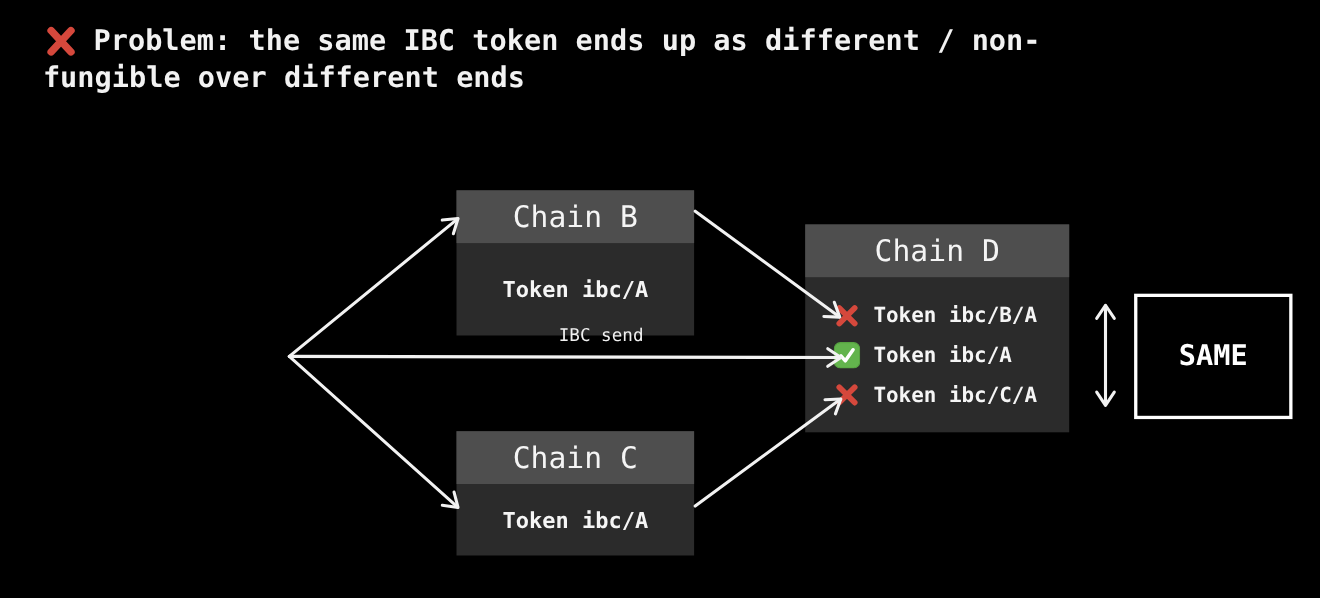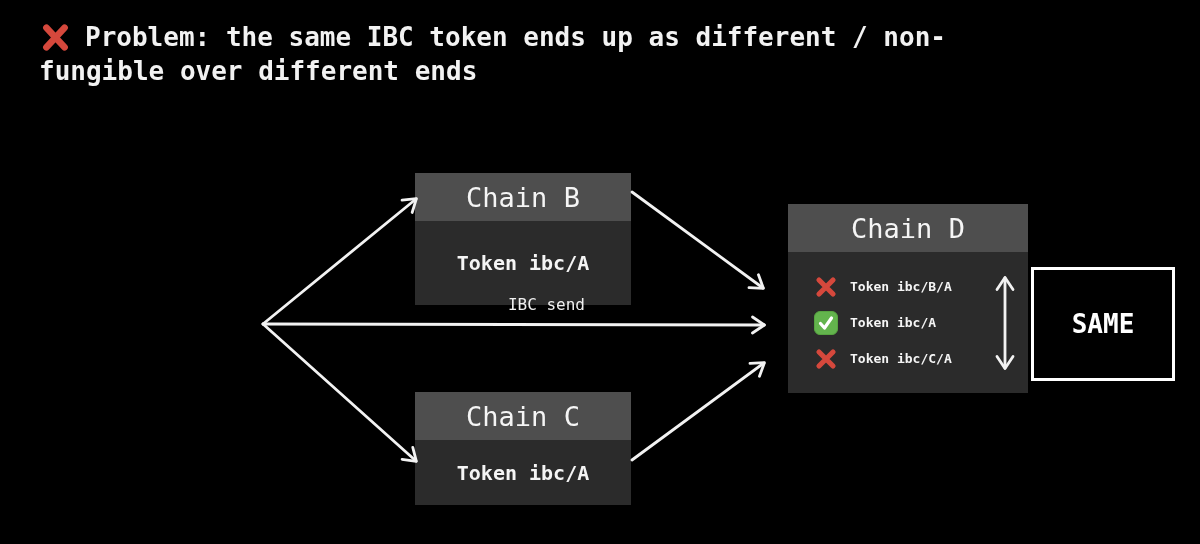--- a/index.html
+++ b/index.html
@@ -59,38 +59,38 @@
     display: flex;
     align-items: center;
     justify-content: center;
     font-size: 20px;
     font-weight: bold;
     color: #f5f5f5;
   }
   #chain-a { left: 45px;  top: 258px; width: 216px; height: 132px; }
   #chain-b { left: 415px; top: 125px; width: 216px; height: 132px; margin-top: 48px; }
   #chain-c { left: 415px; top: 392px; width: 216px; height: 113px; }
-  #chain-d { left: 788px; top: 204px; width: 240px; height: 189px; }
+  #chain-d { left: 732px; top: 204px; width: 240px; height: 189px; }
 
   
   .d-body {
     flex: 1;
     display: flex;
     flex-direction: column;
     justify-content: center;
     gap: 12px;
     padding-left: 26px;
     box-sizing: border-box;
   }
   .d-row {
     display: flex;
     align-items: center;
     gap: 12px;
     height: 24px;
-    font-size: 13px;
+    font-size: 19px;
     font-weight: bold;
     color: #f5f5f5;
     white-space: nowrap;
   }
   .d-row .icon svg { display: block; }
 
   
   .arrow-label {
     position: absolute;
     left: 455px;

